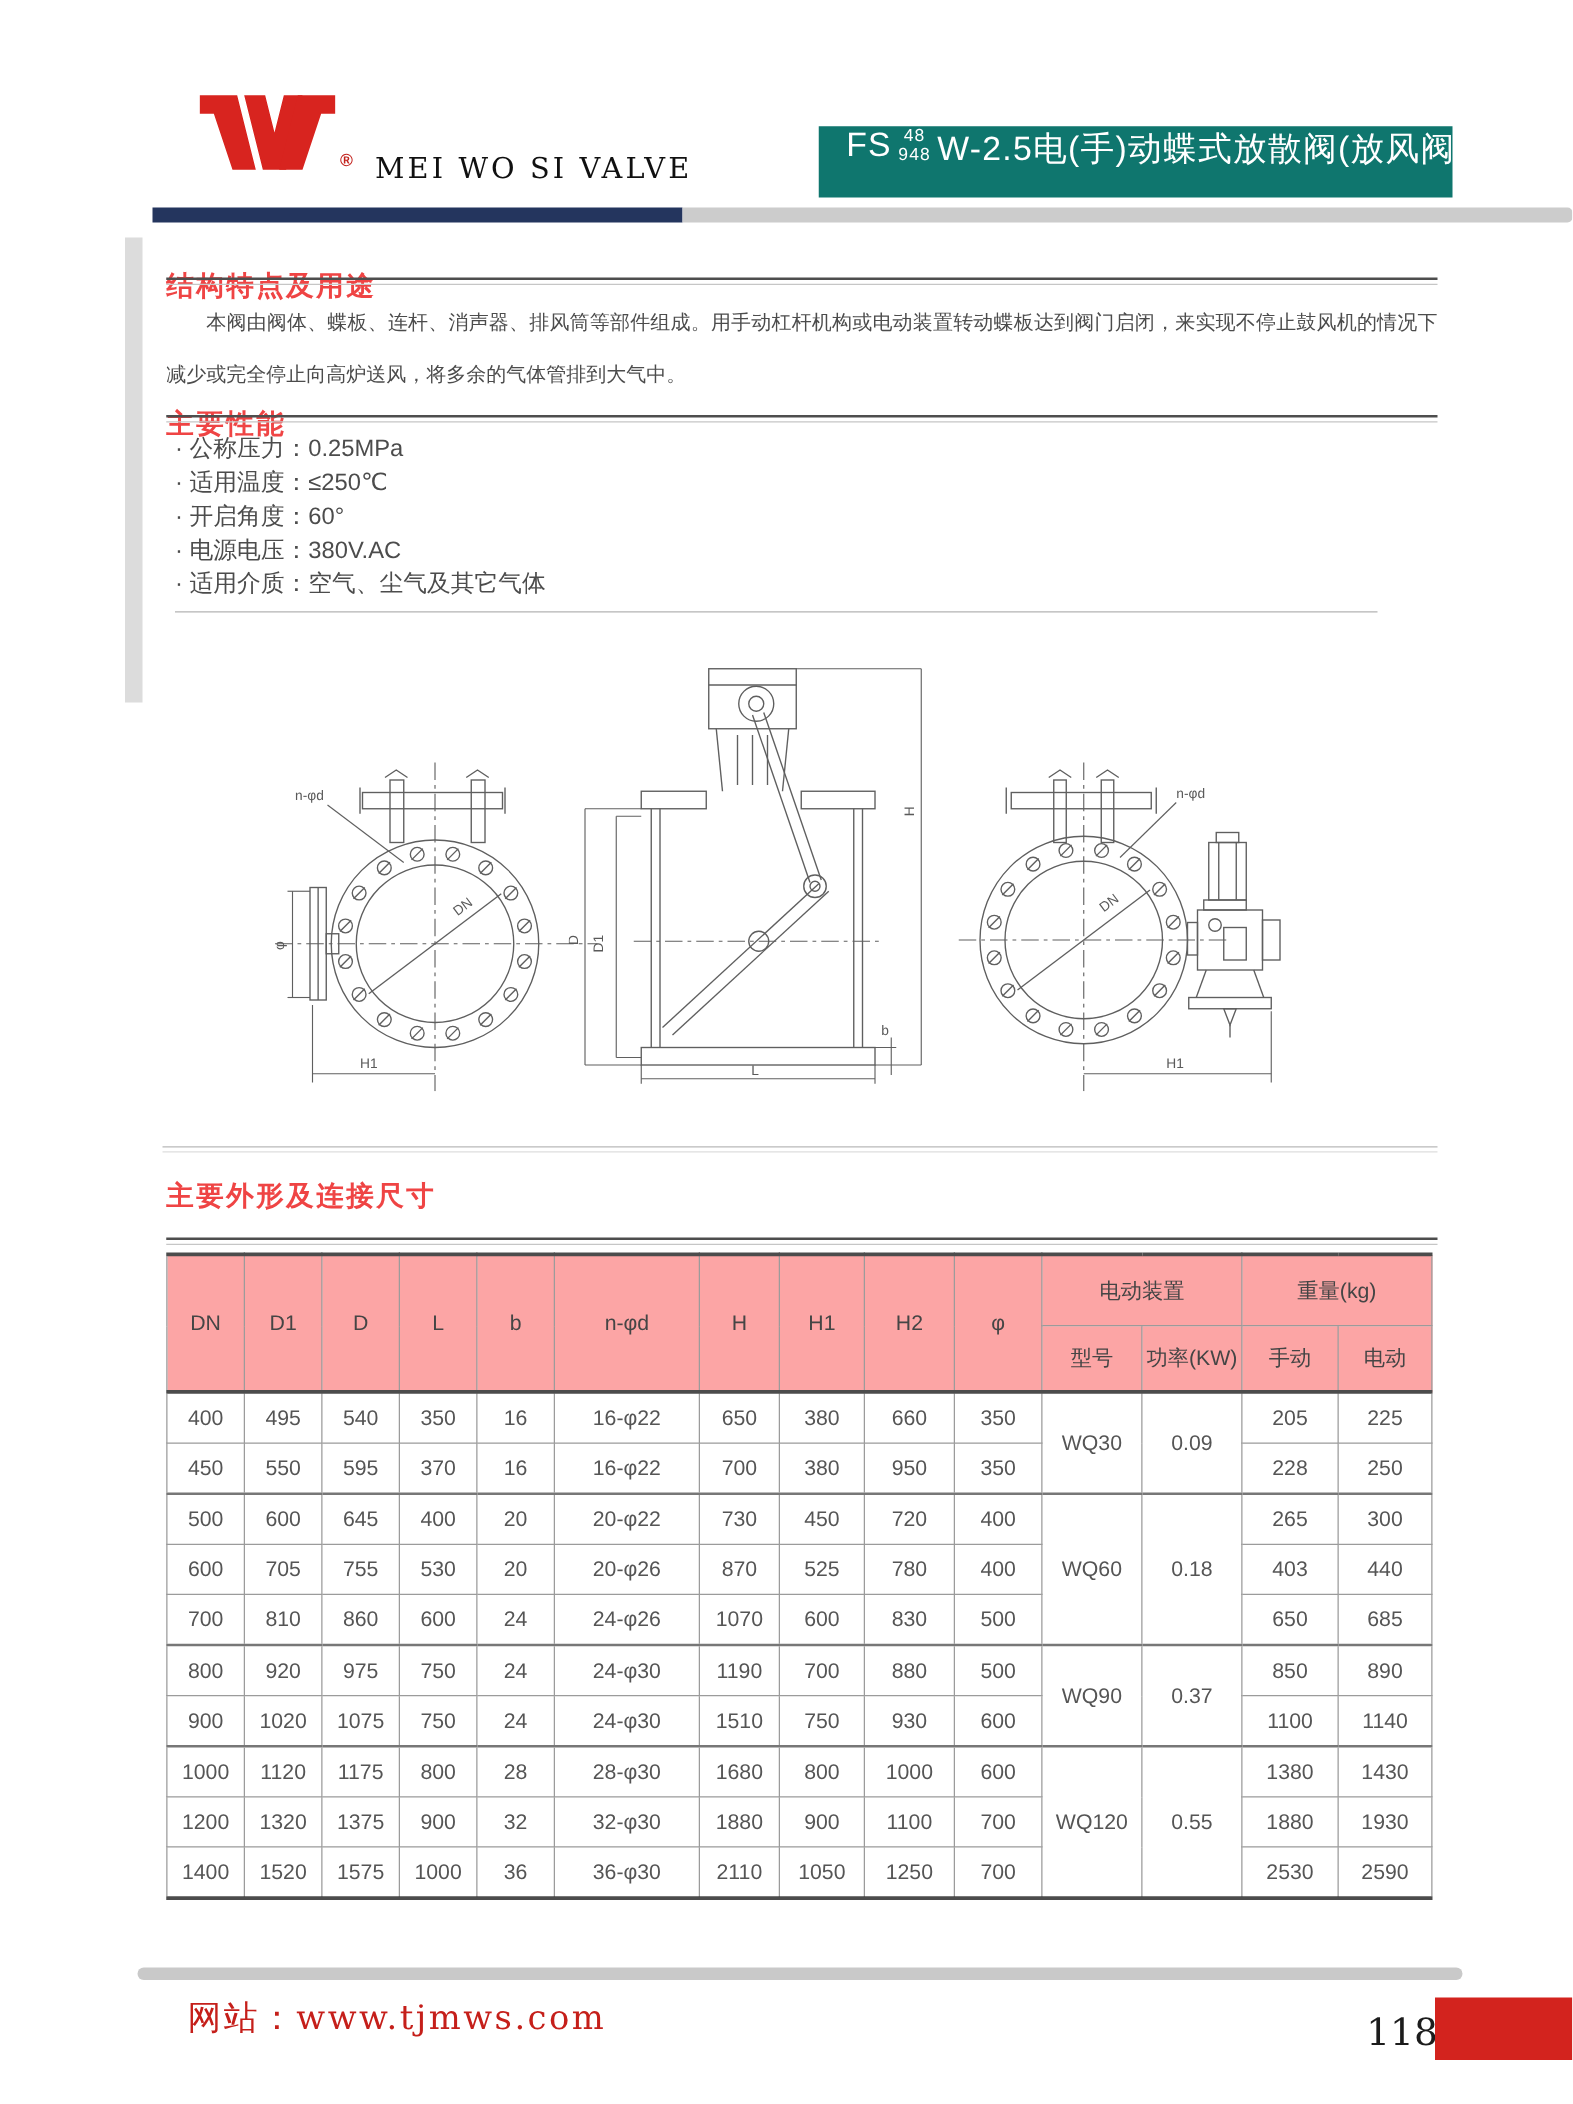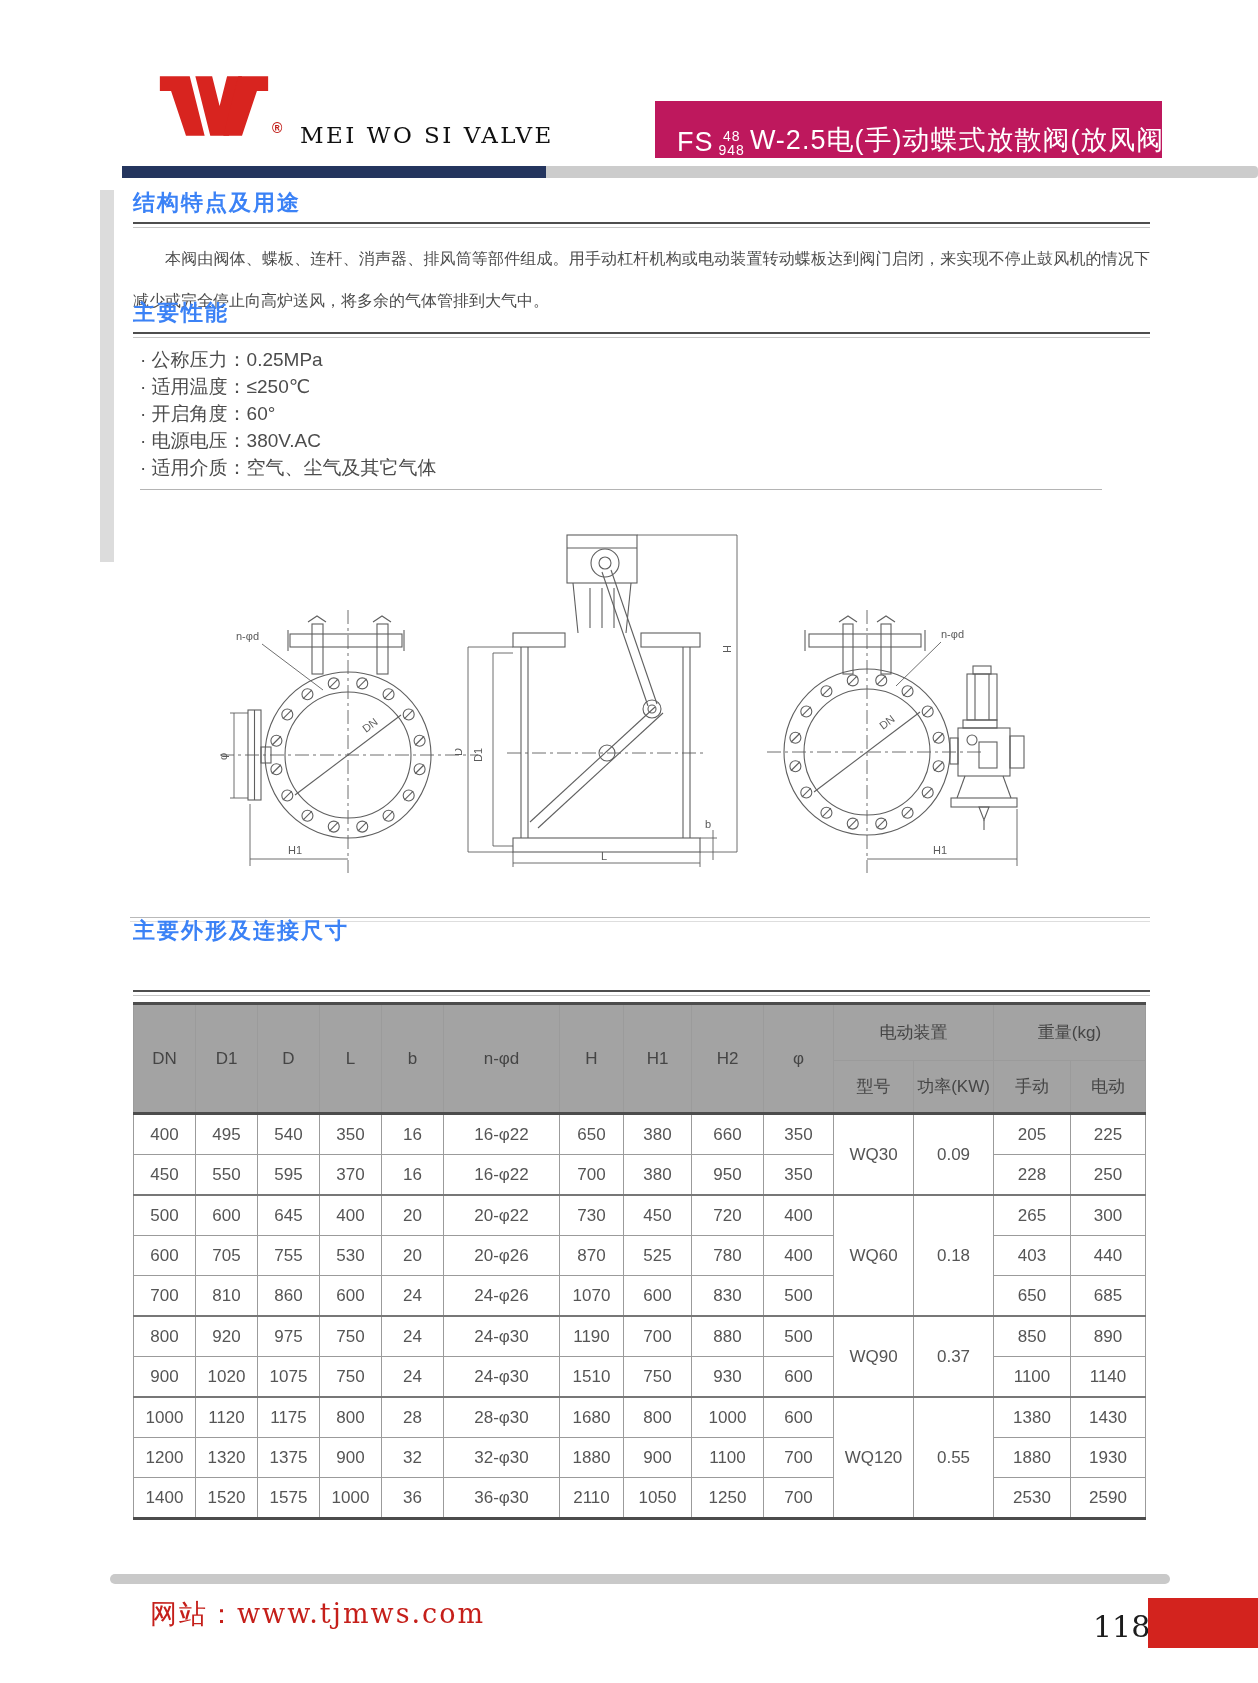--- a/index.html
+++ b/index.html
@@ -7,51 +7,51 @@
         font-family:"Liberation Sans","DejaVu Sans",sans-serif;color:#4c4c4c;}
   .abs{position:absolute;}
 
   
   .logo-svg{position:absolute;left:158px;top:68px;width:112px;height:76px;}
   .reg-mark{position:absolute;left:272px;top:120px;font-size:14px;color:#c2201b;font-weight:bold;}
   .brand-cn{position:absolute;left:292px;top:52px;font-size:47px;font-weight:bold;color:#141414;
             letter-spacing:8px;font-family:"DejaVu Serif","Liberation Serif",serif;}
   .brand-en{position:absolute;left:300px;top:122px;font-size:23px;color:#101010;letter-spacing:2.5px;
             font-family:"DejaVu Serif","Liberation Serif",serif;}
-  .model-banner{position:absolute;left:655px;top:101px;width:507px;height:57px;background:#be185d;
-            color:#ffffff;font-size:27px;display:flex;align-items:flex-end;padding-left:22px;box-sizing:border-box;
+  .model-banner{position:absolute;left:655px;top:101px;width:507px;height:57px;background:#0f766e;
+            color:#ffffff;font-size:27px;display:flex;align-items:flex-start;padding-left:22px;box-sizing:border-box;
             letter-spacing:1px;white-space:nowrap;}
   .frac{display:inline-flex;flex-direction:column;font-size:14px;line-height:1.05;margin:0 5px;text-align:center;}
   .rule-navy{position:absolute;left:122px;top:166px;width:424px;height:12px;background:#24355e;}
   .rule-gray{position:absolute;left:546px;top:166px;width:712px;height:12px;background:#cccccc;border-radius:0 4px 4px 0;}
 
   
   .left-strip{position:absolute;left:100px;top:190px;width:14px;height:372px;background:#dcdcdc;}
-  .sec-title{position:absolute;font-size:22px;font-weight:bold;color:#3b82f6;letter-spacing:2px;}
+  .sec-title{position:absolute;font-size:22px;font-weight:bold;color:#ef4444;letter-spacing:2px;margin-top:26px;}
   .hrule{position:absolute;height:3px;border-top:2px solid #4e4e4e;border-bottom:1px solid #c6c6c6;}
   .para{position:absolute;left:133px;top:238px;width:1017px;font-size:16px;line-height:42px;color:#4c4c4c;
         text-indent:2em;text-align:justify;}
   .bullets{position:absolute;left:140px;top:346px;margin:0;padding:0;list-style:none;}
   .bullets li{font-size:19px;line-height:27px;color:#4c4c4c;}
   .bullets li::before{content:"· ";color:#4c4c4c;}
 
   .thin-rule-a{position:absolute;left:140px;top:489px;width:962px;border-top:1px solid #b4b4b4;}
   .thin-rule-b{position:absolute;left:130px;top:917px;width:1020px;height:3px;border-top:1px solid #b9b9b9;border-bottom:1px solid #dedede;}
 
   
   svg line,svg circle,svg rect,svg path,svg polyline,svg polygon{stroke:#5f5f5f;fill:none;stroke-width:1.1;}
   svg text{fill:#5a5a5a;stroke:none;font-size:11px;font-family:"Liberation Sans","DejaVu Sans",sans-serif;}
   .cl{stroke-dasharray:14 4 3 4;stroke-width:0.9;}
   .dim{stroke-width:0.9;}
 
   
   .dim-table{position:absolute;left:133px;top:1002px;width:1007px;border-collapse:collapse;table-layout:fixed;
              font-size:17px;color:#555555;}
   .dim-table th,.dim-table td{border:1px solid #9b9b9b;text-align:center;vertical-align:middle;padding:0;}
-  .dim-table thead th{background:#a3a3a3;font-weight:normal;color:#454545;}
+  .dim-table thead th{background:#fca5a5;font-weight:normal;color:#454545;}
   .dim-table thead tr:nth-child(1) th{height:55px;}
   .dim-table thead tr:nth-child(2) th{height:51px;}
   .dim-table tbody td{height:39px;background:#ffffff;}
   .dim-table{border-top:3px solid #4c4c4c;border-bottom:3px solid #4c4c4c;}
   .dim-table thead{border-bottom:3px solid #4c4c4c;}
   .dim-table tr.grp td{border-top:2px solid #777777;}
 
   
   .footer-bar{position:absolute;left:110px;top:1574px;width:1060px;height:10px;background:#c9c9c9;border-radius:5px;}
   .website{position:absolute;left:150px;top:1596px;font-size:27px;color:#c51f1a;letter-spacing:2px;

